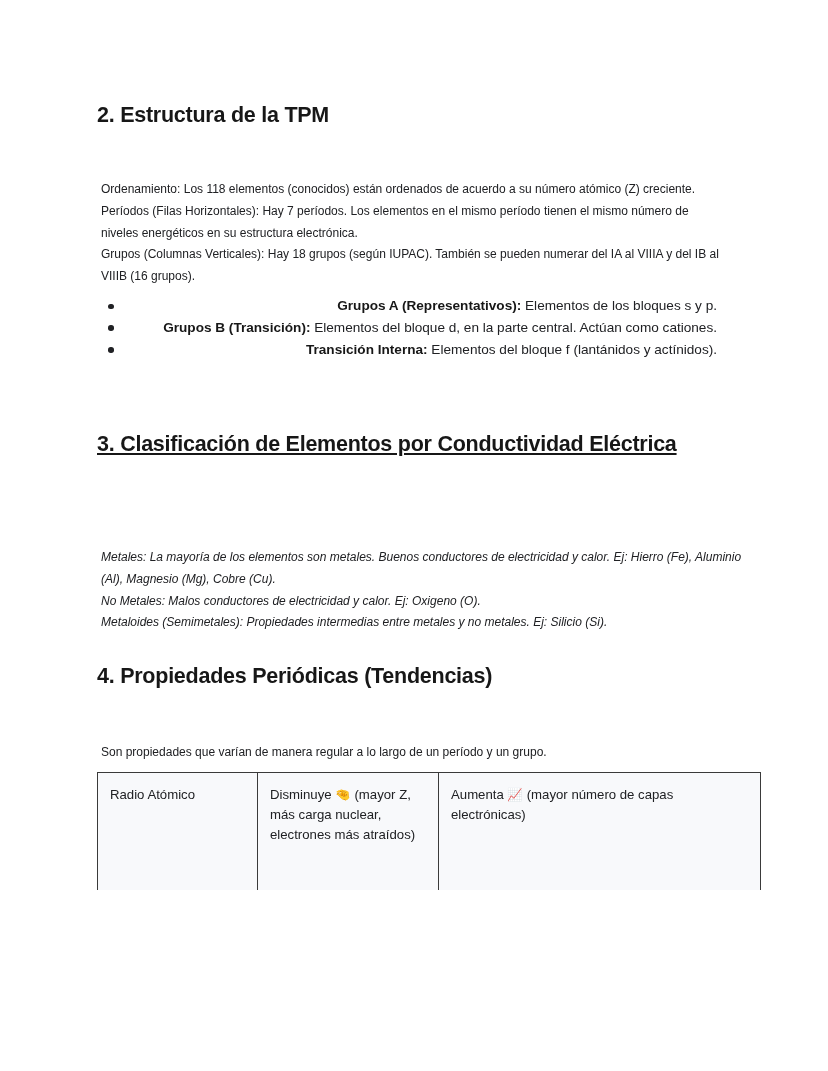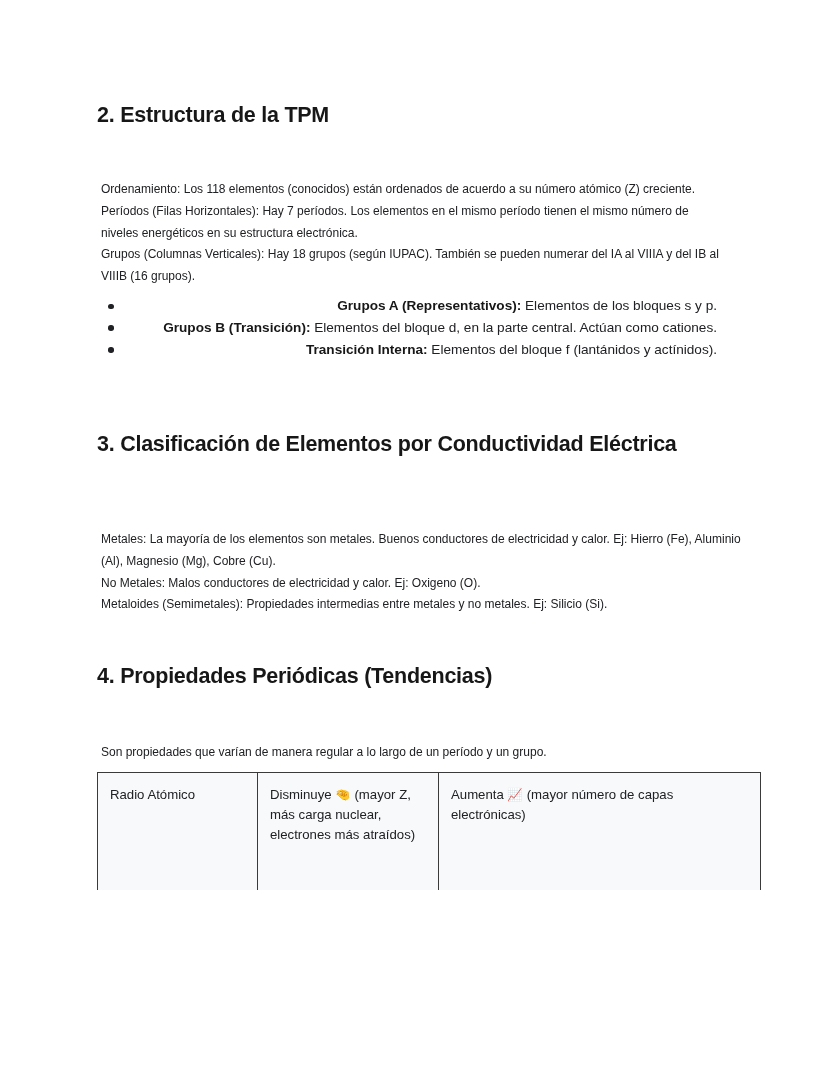--- a/index.html
+++ b/index.html
@@ -36,33 +36,33 @@
     font-size: 21.5px;
     font-weight: bold;
     letter-spacing: -0.25px;
     line-height: 31px;
     color: #171717;
     margin: 0;
     padding: 0;
   }
 
   .sec2-heading { position: absolute; top: 100px; left: 0; width: 640px; }
-  .sec3-heading { position: absolute; top: 429px; left: 0; width: 590px; }
+  .sec3-heading { position: absolute; top: 429px; left: 0; width: 590px; text-decoration: underline; }
   .sec4-heading { position: absolute; top: 661px; left: 0; width: 640px; }
 
   p.body-block {
     font-size: 12px;
     line-height: 21.8px;
     color: #202124;
     margin: 4px;
     padding: 0;
   }
 
   .sec2-body { position: absolute; top: 175px; left: 0; width: 626px; }
-  .sec3-body { position: absolute; top: 525px; left: 0; width: 648px; }
+  .sec3-body { position: absolute; top: 543px; left: 0; width: 648px; font-style: italic; }
   .sec4-body { position: absolute; top: 738px; left: 0; width: 620px; }
 
   ul.bullet-list {
     position: absolute;
     top: 295px;
     left: 0;
     width: 620px;
     margin: 0;
     padding: 0;
     list-style: none;

